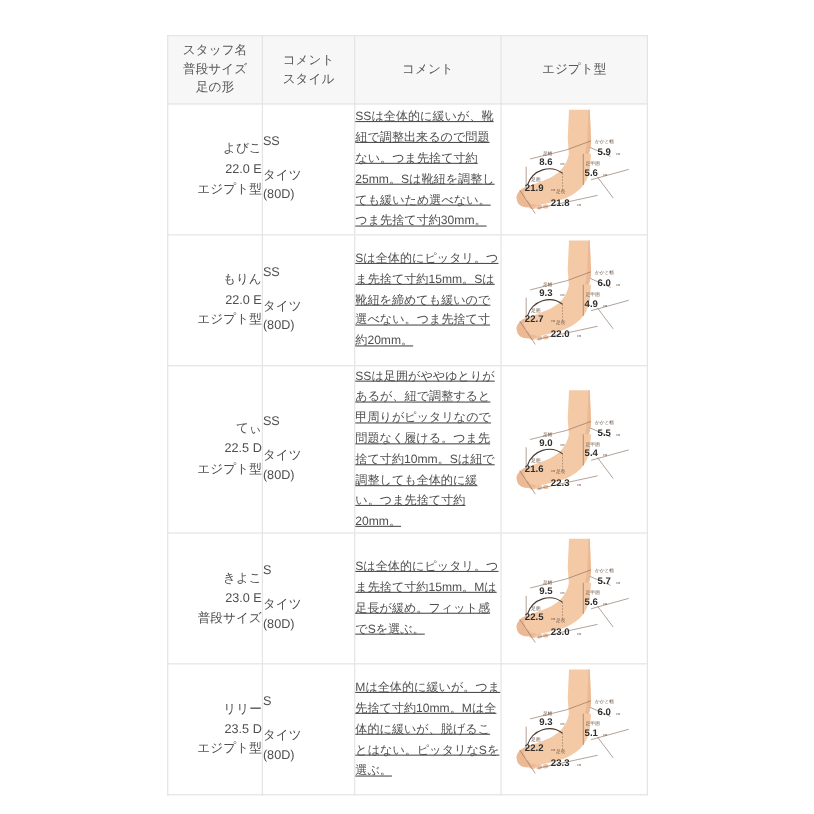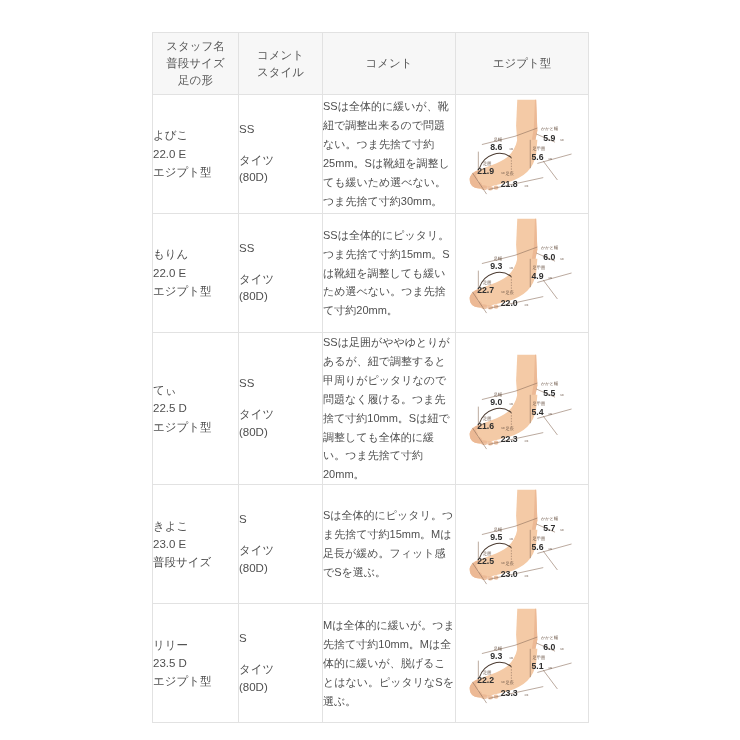--- a/index.html
+++ b/index.html
@@ -43,41 +43,42 @@
     height: 61px;
     text-align: center;
   }
 
   .col-staff { width: 86px; }
   .col-size  { width: 84px; }
   .col-comment { width: 133px; }
   .col-data  { width: 133px; }
 
   td.staff-cell {
-    text-align: left;
+    text-align: right;
     line-height: 1.6;
     font-size: 11.5px;
     color: #4f4f4f;
     padding: 4px 2px;
   }
   td.size-cell {
     line-height: 1.55;
     font-size: 11.5px;
     color: #4f4f4f;
     padding: 4px 2px;
   }
   .size-gap { height: 13px; }
 
   td.comment-cell {
     text-align: left;
     line-height: 1.72;
     font-size: 11px;
     color: #4f4f4f;
     padding: 7px 8px 7px 9px;
     vertical-align: top;
+    text-decoration: underline;
   }
 
   td.data-cell {
     padding: 0;
     text-align: center;
     vertical-align: middle;
   }
 
   .foot-fig {
     display: block;
@@ -200,21 +201,21 @@
       <div>もりん</div>
       <div>22.0 E</div>
       <div>エジプト型</div>
     </td>
     <td class="size-cell">
       <div>SS</div>
       <div class="size-gap"></div>
       <div>タイツ</div>
       <div>(80D)</div>
     </td>
-    <td class="comment-cell">SSは全体的にピッタリ。つま先捨て寸約15mm。Sは靴紐を調整しても緩いため選べない。つま先捨て寸約20mm。</td>
+    <td class="comment-cell">Sは全体的にピッタリ。つま先捨て寸約15mm。Sは靴紐を締めても緩いので選べない。つま先捨て寸約20mm。</td>
     <td class="data-cell">
 <svg class="foot-fig" width="118" height="118" viewBox="0 0 100 100">
   <g>
     <path d="M46 4 L62 4 L63 30 L61 40 L46 40 L45 26 Z" fill="#f4caa6"></path>
     <path d="M61 4 L62 4 L63 30 L61 40 L58 40 L60 28 Z" fill="#ecb995"></path>
     <path d="M46 38 C44 48 38 54 28 58 L12 64 C7 66 5 70 6 74
              C7 78 11 80 17 79 L38 74 C52 70 60 62 62 50 L63 38 Z" fill="#f4caa6"></path>
     <path d="M12 64 C7 66 5 70 6 74 C7 78 11 80 17 79 L22 78
              C15 77 11 74 11 70 C11 67 13 65 17 63 Z" fill="#ecb995"></path>
     <g fill="#ecb995" opacity="0.85">

